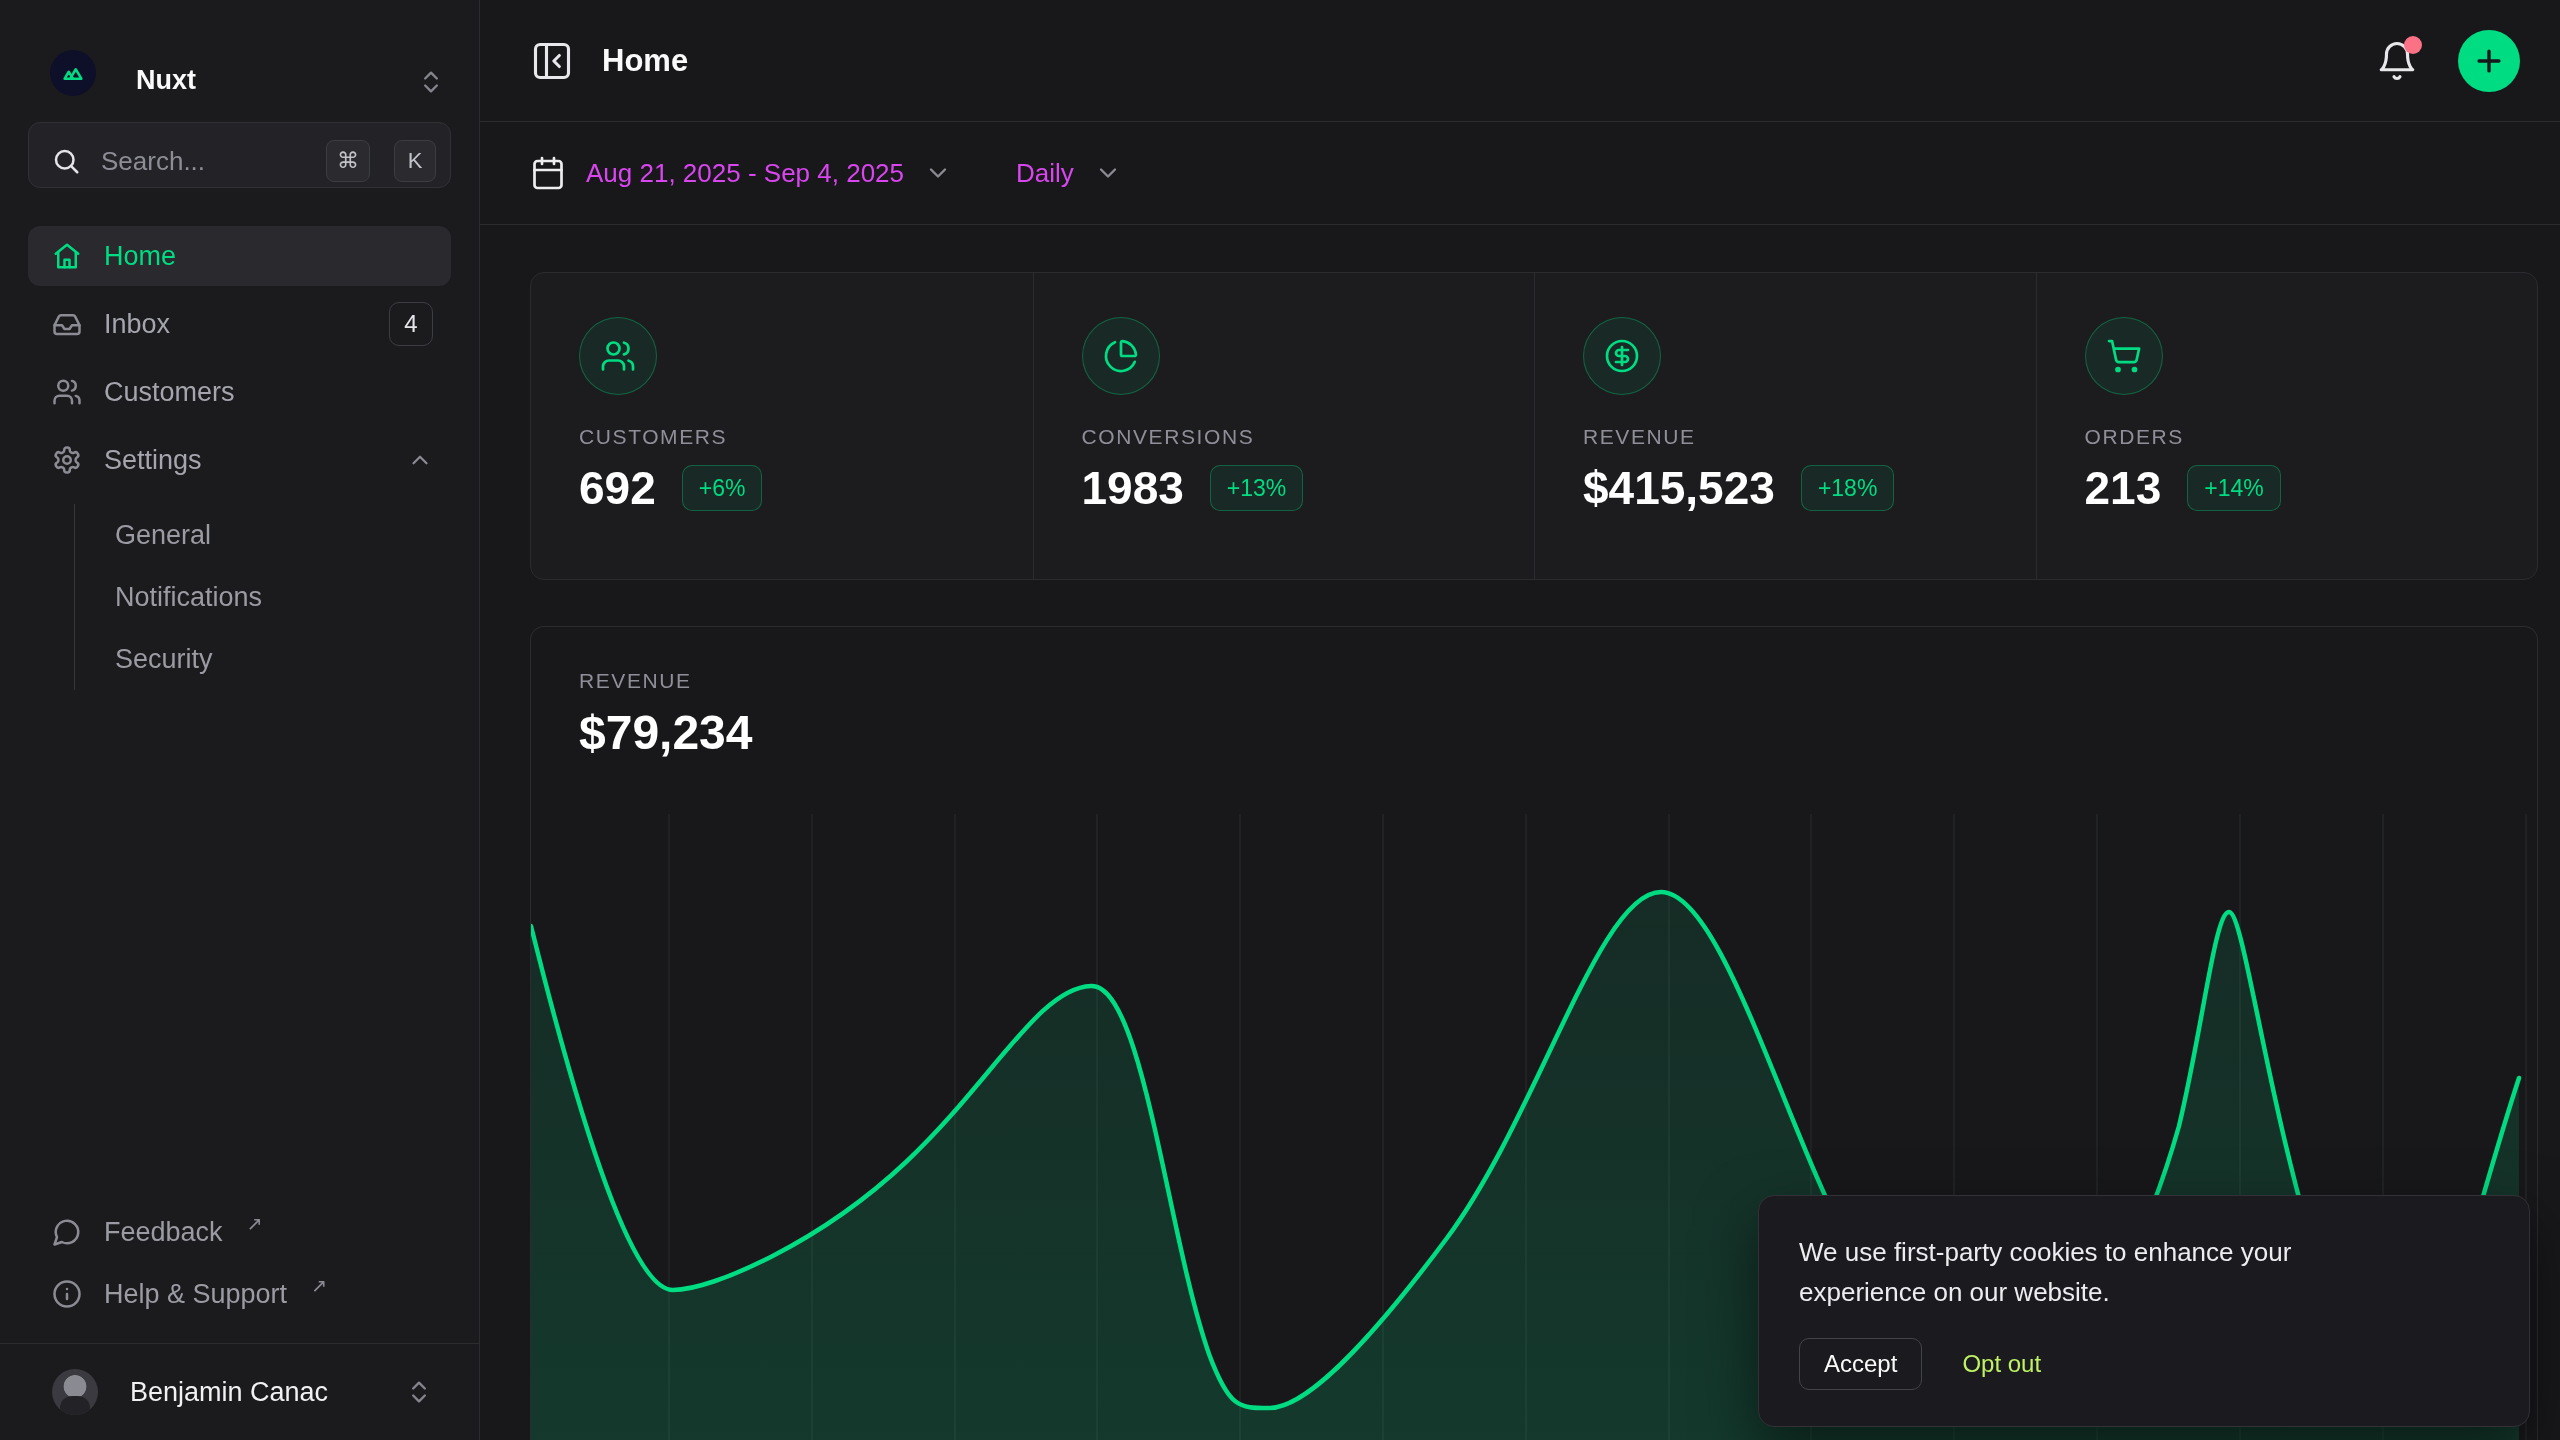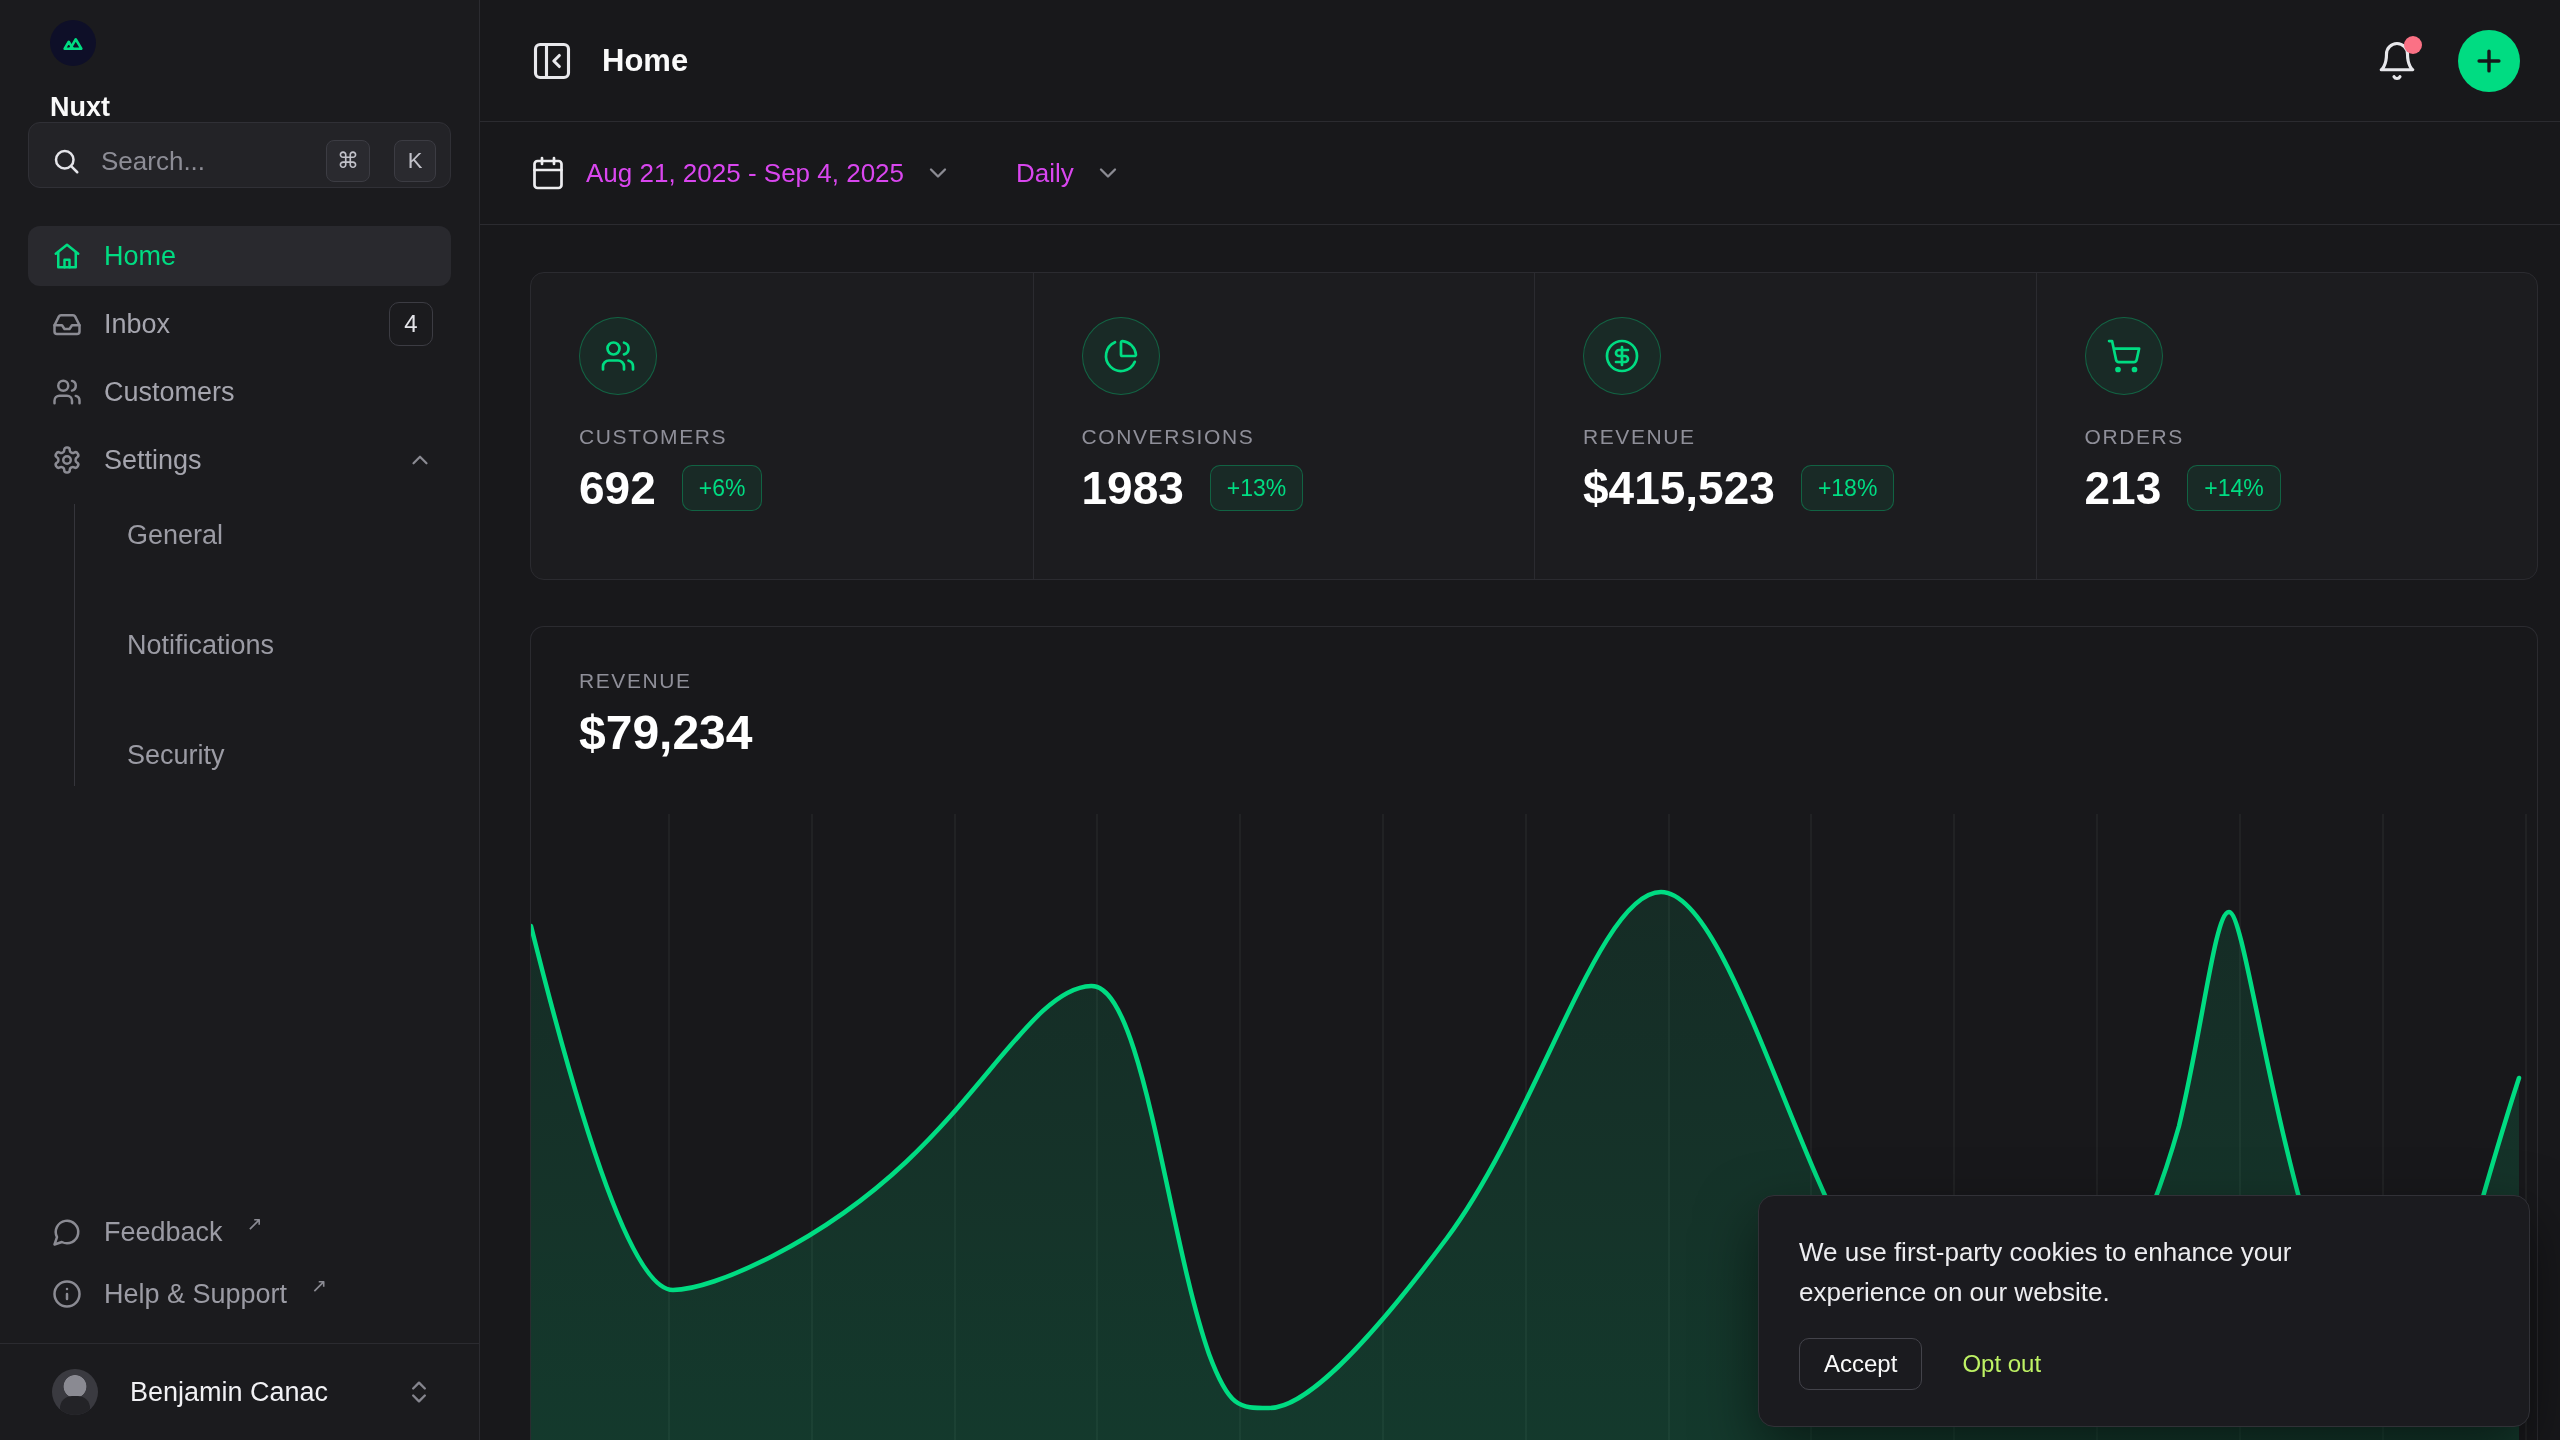--- a/index.html
+++ b/index.html
@@ -19,43 +19,43 @@
   *{box-sizing:border-box;margin:0;padding:0;}
   html,body{width:2560px;height:1440px;overflow:hidden;background:var(--bg);
     font-family:"Liberation Sans","DejaVu Sans",sans-serif;color:var(--text);}
   .stage{position:relative;width:2560px;height:1440px;overflow:hidden;}
   svg{display:block;}
 
   
   .sidebar{position:absolute;left:0;top:0;width:480px;height:1440px;
     background:var(--bg-sidebar);border-right:1px solid var(--border);
     display:flex;flex-direction:column;padding:20px 28px 0 28px;}
-  .logo-row{display:flex;align-items:flex-start;height:76px;padding:0 6px 0 22px;gap:26px;flex-direction:column;}
+  .logo-row{display:flex;align-items:flex-end;height:76px;padding:0 6px 0 22px;gap:40px;}
   .logo-badge{width:46px;height:46px;border-radius:50%;background:#0e0f28;
     display:flex;align-items:center;justify-content:center;flex:none;}
   .brand-name{font-size:27px;font-weight:700;color:#fafafa;flex:1;}
   .icon-btn{color:#85858e;display:flex;align-items:center;justify-content:center;cursor:pointer;}
   .search{margin-top:26px;height:66px;border-radius:12px;background:#232327;
     border:1px solid #303036;display:flex;align-items:center;padding:12px 14px 0 22px;gap:20px;}
   .search .ph{flex:1;font-size:26px;color:#8d8d96;}
   .kbd{min-width:42px;height:42px;padding:0 10px;border:1px solid #3c3c43;border-radius:8px;
     background:#2a2a2f;color:#c2c2ca;font-size:22px;display:flex;align-items:center;
     justify-content:center;margin-left:4px;}
   .nav{margin-top:38px;display:flex;flex-direction:column;gap:8px;}
   .nav-item{height:60px;border-radius:12px;display:flex;align-items:center;
     padding:0 18px 0 24px;gap:22px;color:var(--muted);font-size:27px;cursor:pointer;}
   .nav-item .lbl{flex:1;}
   .nav-item.active{background:#29292e;color:var(--green);}
   .nav-item.active .nav-ic{color:var(--green);}
   .nav-ic{color:#8b8b93;display:flex;}
   .nav-item.active .nav-ic{color:var(--green);}
   .count-badge{min-width:44px;height:44px;border:1px solid #3c3c43;border-radius:10px;
     color:#e4e4e9;font-size:24px;display:flex;align-items:center;justify-content:center;}
-  .subnav{margin:6px 0 0 46px;border-left:1px solid #35353b;padding-left:52px;
-    display:flex;flex-direction:column;gap:48px;}
+  .subnav{margin:6px 0 0 46px;border-left:1px solid #35353b;padding-left:40px;
+    display:flex;flex-direction:column;}
   .subnav-item{height:62px;display:flex;align-items:center;font-size:27px;
     color:#9b9ba4;cursor:pointer;border-radius:10px;}
   .sb-spacer{flex:1;}
   .foot-item{height:62px;display:flex;align-items:center;gap:22px;padding:0 24px;
     color:#9b9ba4;font-size:27px;cursor:pointer;border-radius:12px;}
   .ext{font-size:19px;margin-left:2px;transform:translateY(-9px);color:#8b8b93;}
   .sb-divider{height:1px;background:var(--border);margin:18px -28px 0 -28px;}
   .user-row{height:96px;display:flex;align-items:center;gap:32px;padding:0 18px 0 24px;cursor:pointer;}
   .avatar{width:46px;height:46px;border-radius:50%;flex:none;
     background:radial-gradient(circle at 50% 38%, #8a8a92 0 30%, #3a3a40 32% 100%);

